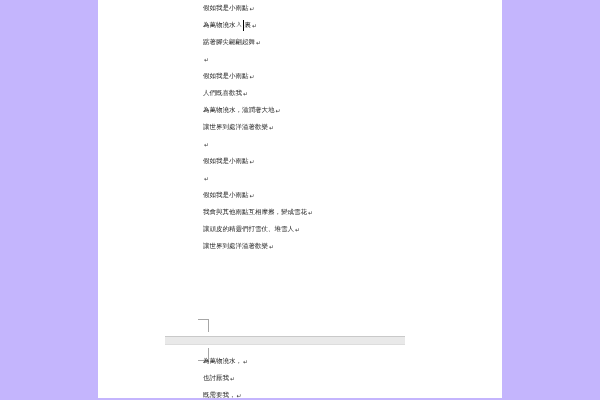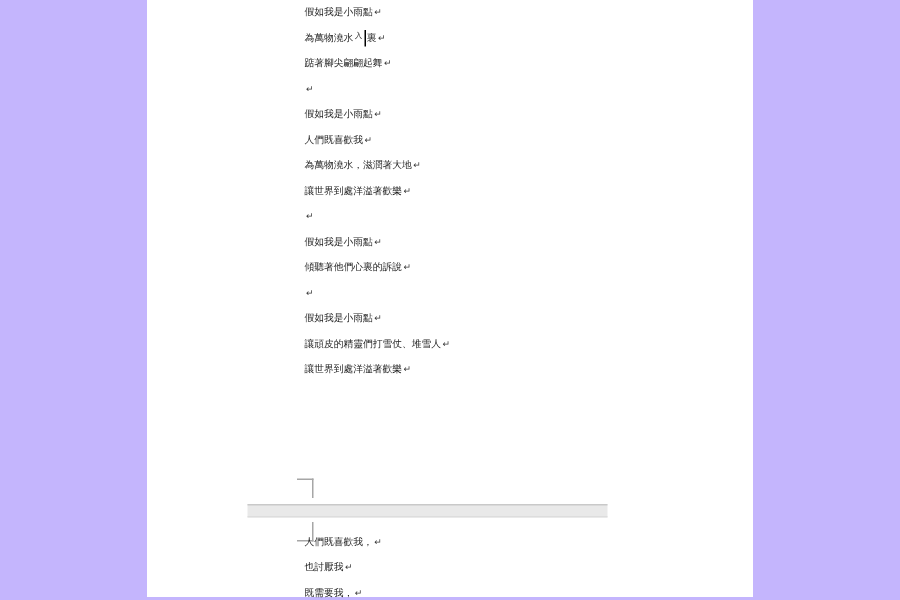--- a/index.html
+++ b/index.html
@@ -98,33 +98,33 @@
         <div class="line"><span class="line-text">假如我是小雨點</span><span class="paragraph-mark">↵</span></div>
         <div class="line"><span class="line-text">為萬物澆水</span><span class="composition-char">入</span><div class="text-cursor"></div><span class="line-text">裏</span><span class="paragraph-mark">↵</span></div>
         <div class="line"><span class="line-text">踮著腳尖翩翩起舞</span><span class="paragraph-mark">↵</span></div>
         <div class="line"><span class="paragraph-mark">↵</span></div>
         <div class="line"><span class="line-text">假如我是小雨點</span><span class="paragraph-mark">↵</span></div>
         <div class="line"><span class="line-text">人們既喜歡我</span><span class="paragraph-mark">↵</span></div>
         <div class="line"><span class="line-text">為萬物澆水，滋潤著大地</span><span class="paragraph-mark">↵</span></div>
         <div class="line"><span class="line-text">讓世界到處洋溢著歡樂</span><span class="paragraph-mark">↵</span></div>
         <div class="line"><span class="paragraph-mark">↵</span></div>
         <div class="line"><span class="line-text">假如我是小雨點</span><span class="paragraph-mark">↵</span></div>
-        <div class="line"><span class="line-text">傾聽著他們心裏的訴說</span><span class="paragraph-mark">↵</span></div>
         <div class="line"><span class="paragraph-mark">↵</span></div>
         <div class="line"><span class="line-text">假如我是小雨點</span><span class="paragraph-mark">↵</span></div>
+        <div class="line"><span class="line-text">我會與其他雨點互相摩擦，變成雪花</span><span class="paragraph-mark">↵</span></div>
         <div class="line"><span class="line-text">讓頑皮的精靈們打雪仗、堆雪人</span><span class="paragraph-mark">↵</span></div>
         <div class="line"><span class="line-text">讓世界到處洋溢著歡樂</span><span class="paragraph-mark">↵</span></div>
       </div>
 
     <div class="boundary-mark mark-page1-bottom"></div>
 
     <div class="page-separator"></div>
 
     <div class="boundary-mark mark-page2-top"></div>
 
     <div class="text-column" id="page2-lines">
-        <div class="line"><span class="line-text">人們既喜歡我，</span><span class="paragraph-mark">↵</span></div>
+        <div class="line"><span class="line-text">為萬物澆水，</span><span class="paragraph-mark">↵</span></div>
         <div class="line"><span class="line-text">也討厭我</span><span class="paragraph-mark">↵</span></div>
         <div class="line"><span class="line-text">既需要我，</span><span class="paragraph-mark">↵</span></div>
       </div>
 
   </div>
 </div>
 
 </body></html>

